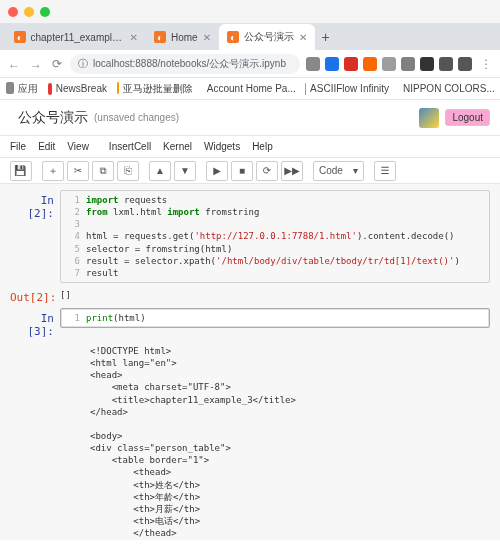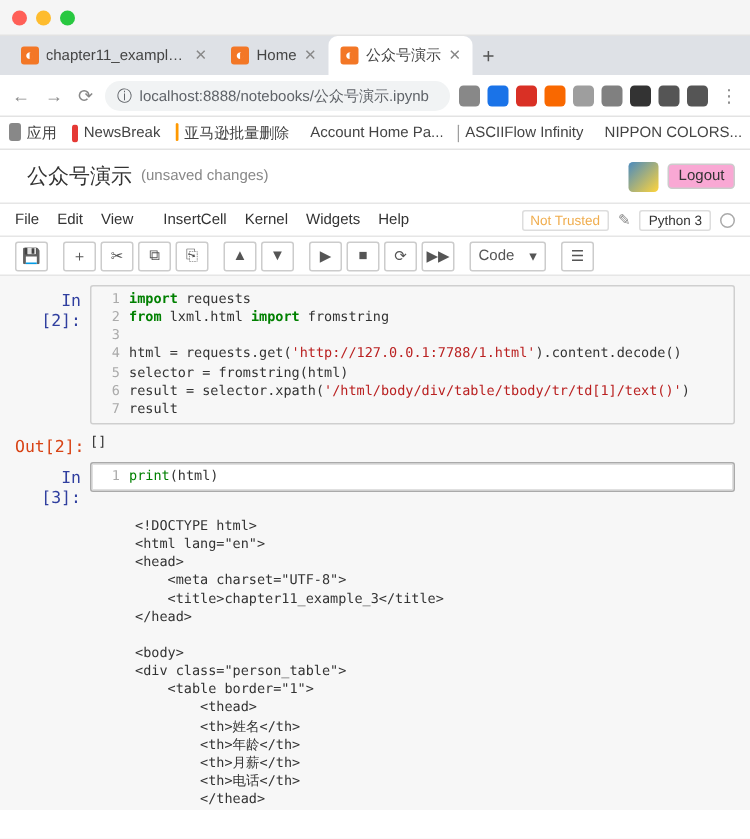--- a/index.html
+++ b/index.html
@@ -142,26 +142,20 @@
   <span class="nb-title">公众号演示</span>
   <span class="nb-status">(unsaved changes)</span>
   <div class="header-right">
     <div class="kernel-ind"></div>
     <div class="btn">Logout</div>
   </div>
 </div>
 
 <div class="menubar">
   <span id="menuitems"><span style="margin-right: 12px;">File</span><span style="margin-right: 12px;">Edit</span><span style="margin-right: 20px;">View</span><span style="">Insert</span><span style="margin-right: 12px;">Cell</span><span style="margin-right: 12px;">Kernel</span><span style="margin-right: 12px;">Widgets</span><span style="margin-right: 12px;">Help</span></span>
-  <div class="right">
-    <span class="trust">Not Trusted</span>
-    <span class="pen">✎</span>
-    <span class="py3">Python 3</span>
-    <span class="kcirc"></span>
-  </div>
 </div>
 
 <div class="toolbar">
   <div class="tbtn">💾</div>
   <div class="tgap"></div>
   <div class="tbtn">＋</div>
   <div class="tbtn">✂</div>
   <div class="tbtn">⧉</div>
   <div class="tbtn">⎘</div>
   <div class="tgap"></div>

